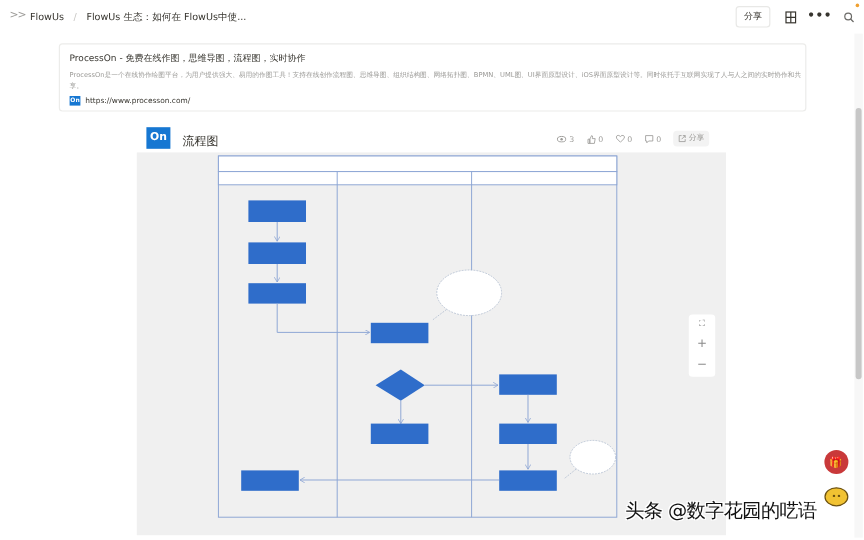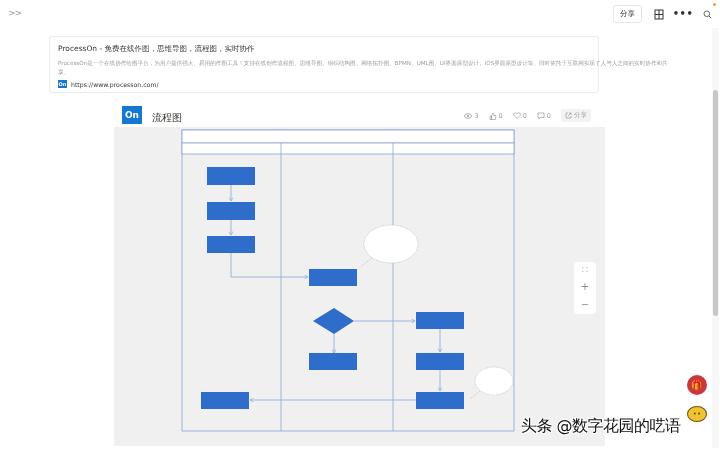--- a/index.html
+++ b/index.html
@@ -16,21 +16,21 @@
     .icon-btn { width: 14px; height: 14px; display: flex; align-items: center; justify-content: center; color: #37352f; font-size: 9px; }
     .dots { font-weight: bold; letter-spacing: 0.5px; font-size: 10px; line-height: 6px; }
     .search-btn { color: #6b6a67; font-size: 9px; }
 
     
     .scrolltrack { position: absolute; right: 1px; top: 28px; width: 7px; height: 420px; background: #f7f7f7; }
     .scrollthumb { position: absolute; right: 2px; top: 90px; width: 5px; height: 226px; background: #c7c7c7; border-radius: 3px; }
     .orange-dot { position: absolute; right: 4px; top: 3px; width: 3px; height: 3px; background: #f0a030; border-radius: 50%; }
 
     
-    .bookmark { position: absolute; left: 49px; top: 36px; width: 550px; height: 57px; border: 1px solid #ececea; border-radius: 3px; padding: 7px 8px; }
+    .bookmark { position: absolute; left: 49px; top: 36px; width: 623px; height: 57px; border: 1px solid #ececea; border-radius: 3px; padding: 7px 8px; }
     .bm-title { font-size: 7.5px; color: #37352f; margin-bottom: 5px; }
     .bm-desc { font-size: 5.6px; color: #9b9a97; line-height: 9px; width: 610px; }
     .bm-url { display: flex; align-items: center; gap: 4px; margin-top: 3px; font-size: 6.2px; color: #37352f; }
     .on-mini { width: 9px; height: 8px; background: #1677d2; color: #fff; font-size: 5px; font-weight: bold; display: flex; align-items: center; justify-content: center; }
 
     
     .embed-header { position: absolute; left: 114px; top: 104px; width: 491px; height: 22px; }
     .on-logo { position: absolute; left: 8px; top: 2px; width: 20px; height: 18px; background: #1677d2; color: #fff; font-size: 9px; font-weight: bold; display: flex; align-items: center; justify-content: center; }
     .embed-title { position: absolute; left: 38px; top: 7px; font-size: 10px; color: #37352f; }
     .embed-stats { position: absolute; right: 14px; top: 5px; display: flex; align-items: center; gap: 10px; font-size: 6.5px; color: #9b9a97; }
@@ -47,20 +47,25 @@
     .mascot { position: absolute; left: 687px; top: 406px; width: 20px; height: 16px; border-radius: 50%; background: #f1c232; border: 1px solid #6b5010; font-size: 7px; display: flex; align-items: center; justify-content: center; color: #6b5010; }
     .watermark { position: absolute; left: 521px; top: 416px; font-size: 16px; color: #111; font-weight: normal; text-shadow: 1px 1px 0 #fff, -1px -1px 0 #fff, 1px -1px 0 #fff, -1px 1px 0 #fff; white-space: nowrap; letter-spacing: -0.5px; }
   </style>
 </head>
 <body>
 
 <div class="app">
 
   <div class="topbar">
     <span class="collapse">&gt;&gt;</span>
+    <div class="crumbs">
+      <span>FlowUs</span>
+      <span class="sep">/</span>
+      <span>FlowUs 生态：如何在 FlowUs中使...</span>
+    </div>
     <div class="top-actions">
       <span class="share-btn">分享</span>
       <span class="icon-btn">
         <svg width="10" height="11" viewBox="0 0 10 11">
             <rect x="1" y="1" width="8" height="9" fill="none" stroke="#37352f" stroke-width="1"></rect>
             <line x1="5" y1="1" x2="5" y2="10" stroke="#37352f"></line>
             <line x1="1" y1="5.5" x2="9" y2="5.5" stroke="#37352f"></line>
           </svg>
       </span>
       <span class="icon-btn dots">•••</span>

